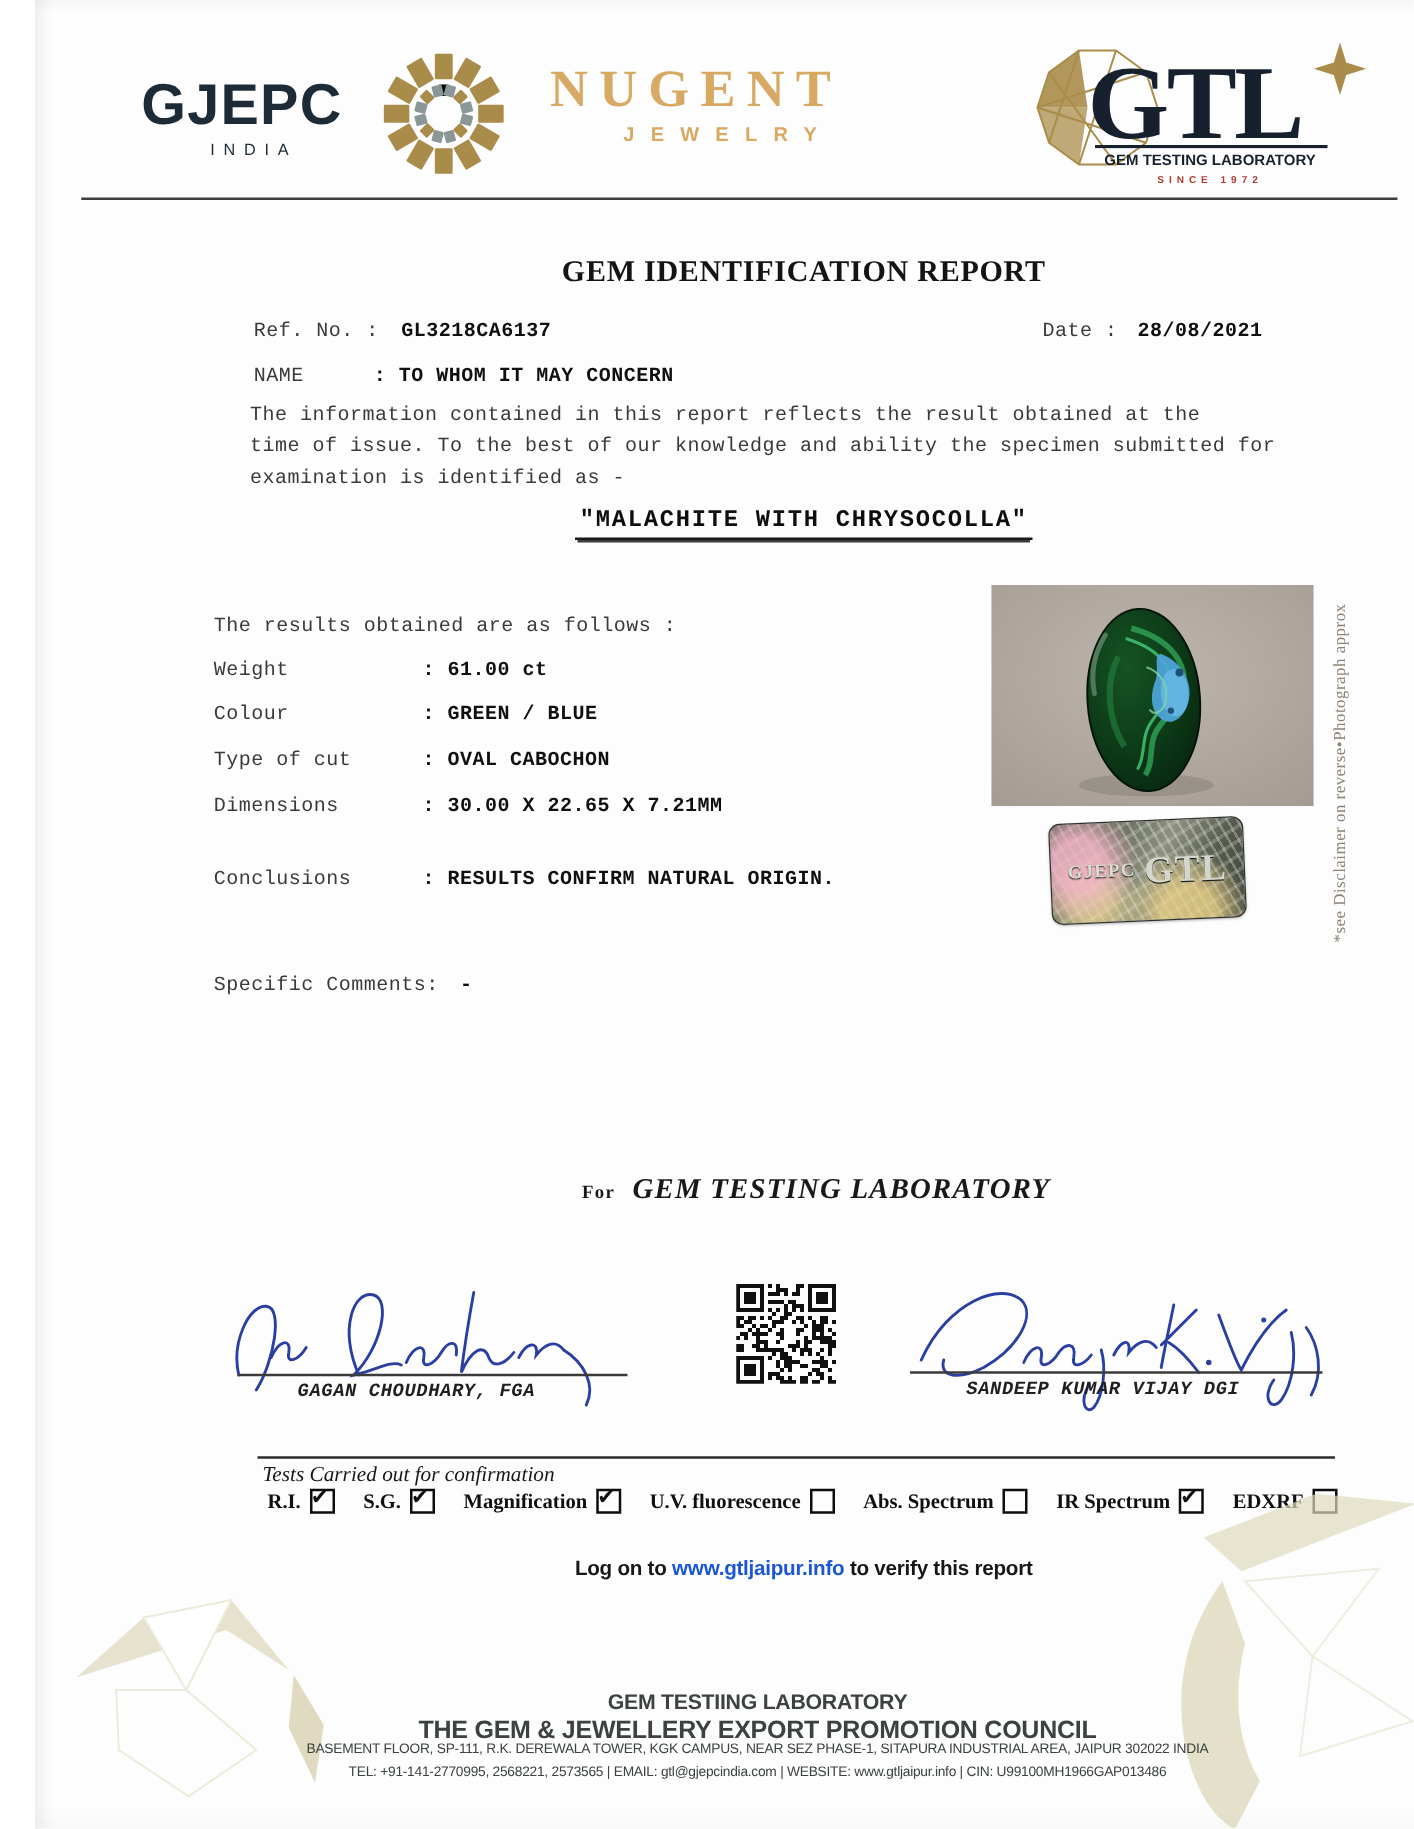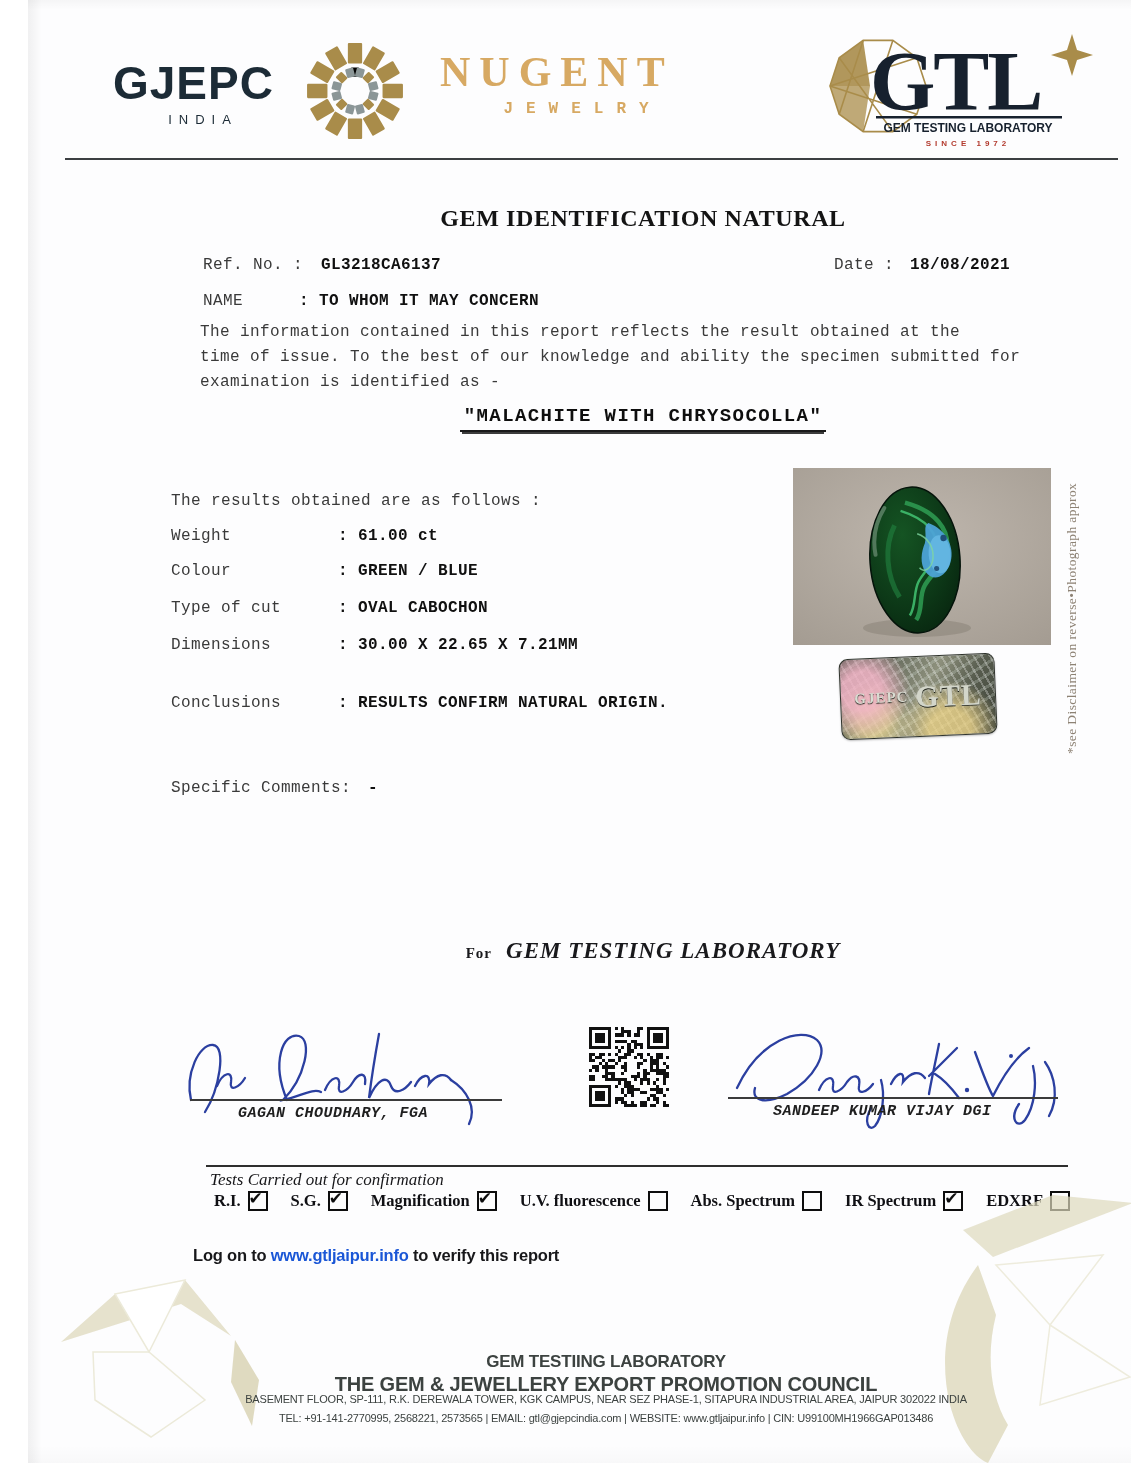--- a/index.html
+++ b/index.html
@@ -12,21 +12,21 @@
       linear-gradient(180deg, rgba(0,0,0,.03) 0, rgba(0,0,0,0) 10px),
       linear-gradient(0deg, rgba(0,0,0,.02) 0, rgba(0,0,0,0) 18px),
       #fdfdfe;
     margin-left: 28px;
   }
   .abs{position:absolute;}
   
   .gjepc-word{font-family:"Liberation Sans",sans-serif;font-weight:700;font-size:46px;color:#1c2b36;letter-spacing:1px;}
   .gjepc-sub{font-family:"Liberation Sans",sans-serif;font-size:13px;color:#1c2b36;letter-spacing:7px;margin-top:2px;text-align:right;}
   .nugent-word{font-family:"Liberation Serif",serif;font-weight:700;font-size:42px;color:#d7a963;letter-spacing:9px;}
-  .nugent-sub{font-family:Liberation Mono, monospace;font-weight:700;font-size:16px;color:#d7a963;letter-spacing:13px;margin-top:4px;text-align:center;}
+  .nugent-sub{font-family:Liberation Sans, sans-serif;font-weight:700;font-size:16px;color:#d7a963;letter-spacing:13px;margin-top:4px;text-align:center;}
   .header-rule{left:37px;top:158px;width:1053px;height:2px;background:#3c3f42;}
   
   .tw{font-family:"Liberation Mono",monospace;font-size:16px;letter-spacing:.4px;color:#3a3a3a;}
   .twb{font-weight:700;color:#101010;}
   .title{font-family:"Liberation Serif",serif;font-weight:700;font-size:24px;color:#141414;letter-spacing:.6px;text-align:center;}
   .gemname{display:inline-block;font-family:"Liberation Mono",monospace;font-weight:700;font-size:19px;color:#0e0e0e;letter-spacing:1.4px;
     border-bottom:2px solid #1a1a1a; box-shadow:0 4px 0 -2px rgba(26,26,26,.85); padding:0 4px 3px 4px;}
   .introline{line-height:25px;}
   
   .photo-box{left:765px;top:468px;width:258px;height:177px;}
@@ -57,21 +57,21 @@
   .sig-name{font-family:"Liberation Mono",monospace;font-weight:700;font-style:italic;font-size:15px;color:#1f1f1f;letter-spacing:.5px;}
   .sig-ink{stroke:#2b3fa0;stroke-width:2.3;fill:none;stroke-linecap:round;}
   
   .tests-rule{left:178px;top:1165px;width:862px;height:2px;background:#2e2e2e;}
   .tests-head{font-family:"Liberation Serif",serif;font-style:italic;font-weight:400;font-size:17px;color:#17171a;}
   .trow{display:flex;align-items:center;}
   .titem{display:inline-flex;align-items:center;gap:7px;}
   .tlabel{font-family:"Liberation Serif",serif;font-weight:700;font-size:16.5px;color:#101014;}
   .tbox{position:relative;display:inline-block;width:16px;height:16px;border:2.4px solid #0d0d0d;background:#fdfdfd;}
   .tbox.checked::after{content:"\2714";position:absolute;left:-1px;top:-5px;font-size:17px;font-weight:700;color:#0d0d0d;font-family:"DejaVu Sans",sans-serif;}
-  .verify{font-family:"Liberation Sans",sans-serif;font-weight:700;font-size:16.5px;color:#17171a;text-align:left;letter-spacing:-.2px;}
+  .verify{font-family:"Liberation Sans",sans-serif;font-weight:700;font-size:16.5px;color:#17171a;text-align:center;letter-spacing:-.2px;}
   .verify a{color:#1a56d6;text-decoration:none;font-weight:700;}
   
   .foot{font-family:"Liberation Sans",sans-serif;color:#3c4240;text-align:center;letter-spacing:-.2px;}
   .f1{font-weight:700;font-size:17px;}
   .f2{font-weight:700;font-size:20px;}
   .f3{font-weight:500;font-size:11px;}
 </style>
 </head>
 <body>
 
@@ -136,29 +136,29 @@
       <text x="52" y="86" font-family="Liberation Serif, serif" font-weight="700" font-size="84" fill="#17212e" letter-spacing="-2">GTL</text>
       <path d="M254,10 L259,26 L275,31 L259,36 L254,52 L249,36 L233,31 L249,26 Z" fill="#a98c4a"></path>
       <rect x="58" y="92" width="186" height="2.5" fill="#17212e"></rect>
       <text x="150" y="108" text-anchor="middle" font-family="Liberation Sans, sans-serif" font-weight="700" font-size="12" fill="#17212e">GEM TESTING LABORATORY</text>
       <text x="150" y="122" text-anchor="middle" font-family="Liberation Sans, sans-serif" font-weight="700" font-size="8" letter-spacing="4" fill="#b23a2e">SINCE 1972</text>
     </svg>
   </div>
 
   <div class="abs header-rule"></div>
 
-  <div class="abs title" style="left:165px;top:205px;width:900px;">GEM IDENTIFICATION NATURAL</div>
+  <div class="abs title" style="left:165px;top:205px;width:900px;">GEM IDENTIFICATION REPORT</div>
 
   <div class="abs tw" style="left:175px;top:256px;">
     <span>Ref. No. :</span>
     <span class="twb" style="margin-left:8px;">GL3218CA6137</span>
   </div>
   <div class="abs tw" style="left:806px;top:256px;">
     <span>Date :</span>
-    <span class="twb" style="margin-left:6px;">18/08/2021</span>
+    <span class="twb" style="margin-left:6px;">28/08/2021</span>
   </div>
 
   <div class="abs tw" style="left:175px;top:292px;">
     <span>NAME</span>
     <span class="twb" style="margin-left:46px;">: TO WHOM IT MAY CONCERN</span>
   </div>
 
   <div class="abs tw" style="left:172px;top:320px;width:900px;">
     <div class="introline">The information contained in this report reflects the result obtained at the</div>
     <div class="introline">time of issue. To the best of our knowledge and ability the specimen submitted for</div>

